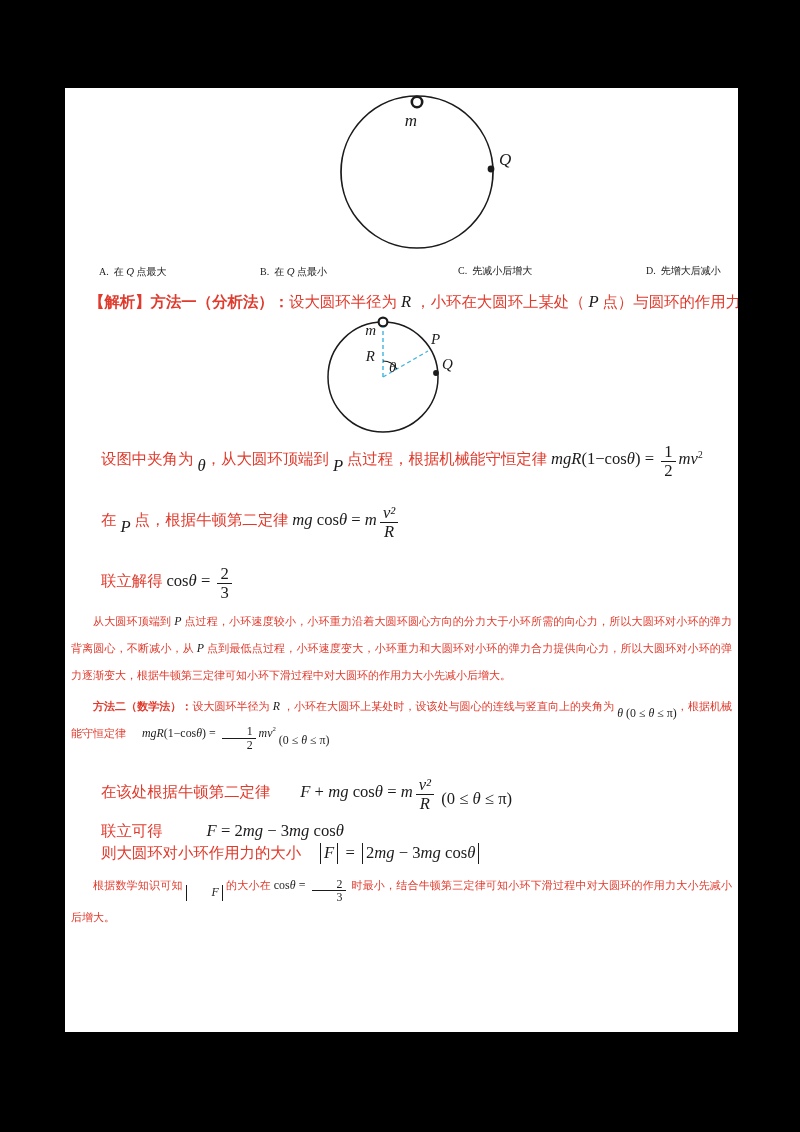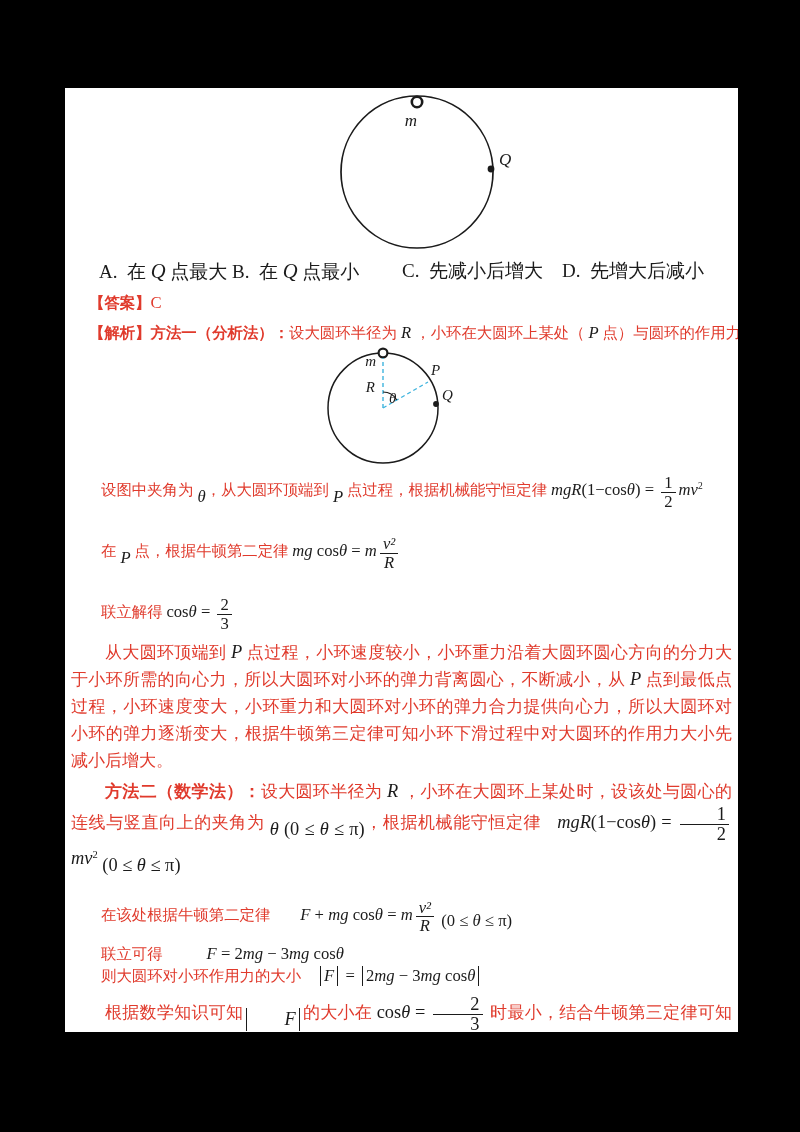--- a/index.html
+++ b/index.html
@@ -25,22 +25,22 @@
   .frac .den{display:block;border-top:1.2px solid currentColor;padding:0 3px;}
   .abs{display:inline-block;border-left:1.4px solid #1b1b1b;border-right:1.4px solid #1b1b1b;
        padding:1px 3px;margin:0 3px;line-height:1.1;}
   .gap{display:inline-block;}
   .gs{width:16px;} .gm{width:30px;} .gl{width:44px;}
   
   .line{font-size:15.4px;line-height:22px;margin-top:8px;white-space:nowrap;}
   .pl18{padding-left:18px;}
   .pl30{padding-left:30px;}
   .tall{margin-top:25px;margin-bottom:4px;}
-  .para{font-size:17px;line-height:27px;text-align:justify;text-indent:2em;margin-top:6px;}
-  .options{display:flex;margin-top:7px;padding-left:28px;font-size:19px;line-height:22px;}
+  .para{font-size:11px;line-height:27px;text-align:justify;text-indent:2em;margin-top:6px;}
+  .options{display:flex;margin-top:7px;padding-left:28px;font-size:10px;line-height:22px;gap:28px;}
   .options .opt{white-space:pre;display:inline-block;}
   .options .opt:nth-child(1){width:133px;}
   .options .opt:nth-child(2){width:170px;}
   .options .opt:nth-child(3){width:160px;}
   
   .fig1{display:block;margin:5px 0 0 226px;}
   .fig2{display:block;margin:2px 0 0 237px;}
   svg text{font-family:"Liberation Serif",serif;font-style:italic;fill:#1b1b1b;}
   .d1label{font-size:17px;}
   .d2label{font-size:15px;}
@@ -58,21 +58,20 @@
     <text x="202" y="72" class="d1label">Q</text>
   </svg>
 
   <div class="options">
       <span class="opt"><span class="">A.  在 </span><span class="mi">Q</span><span class=""> 点最大</span></span>
       <span class="opt"><span class="">B.  在 </span><span class="mi">Q</span><span class=""> 点最小</span></span>
       <span class="opt"><span class="">C.  先减小后增大</span></span>
       <span class="opt"><span class="">D.  先增大后减小</span></span>
     </div>
 
-  <div class="line pl18" style="margin-top:9px;"><span class="red bold">【答案】</span><span class="red mu">C</span></div>
   <div class="line pl18"><span class="red bold">【解析】</span><span class="red bold">方法一（分析法）：</span><span class="red">设大圆环半径为</span><span class="mi"> R </span><span class="red">，小环在大圆环上某处（ </span><span class="mi">P </span><span class="red">点）与圆环的作用力恰好</span></div>
 
   <svg class="fig2" width="200" height="122" viewBox="0 0 200 122">
     <circle cx="75" cy="62" r="55" fill="none" stroke="#1b1b1b" stroke-width="1.5"></circle>
     <circle cx="75" cy="7" r="4.4" fill="#ffffff" stroke="#1b1b1b" stroke-width="2.2"></circle>
     <line x1="75" y1="62" x2="75" y2="12" stroke="#3fb4de" stroke-width="1.4" stroke-dasharray="4 3"></line>
     <line x1="75" y1="62" x2="120" y2="36" stroke="#3fb4de" stroke-width="1.4" stroke-dasharray="4 3"></line>
     <path d="M 75 46 A 16 16 0 0 1 88.8 54" fill="none" stroke="#1b1b1b" stroke-width="1.2"></path>
     <text x="68" y="20" class="d2label" text-anchor="end">m</text>
     <text x="67" y="46" class="d2label" text-anchor="end">R</text>

